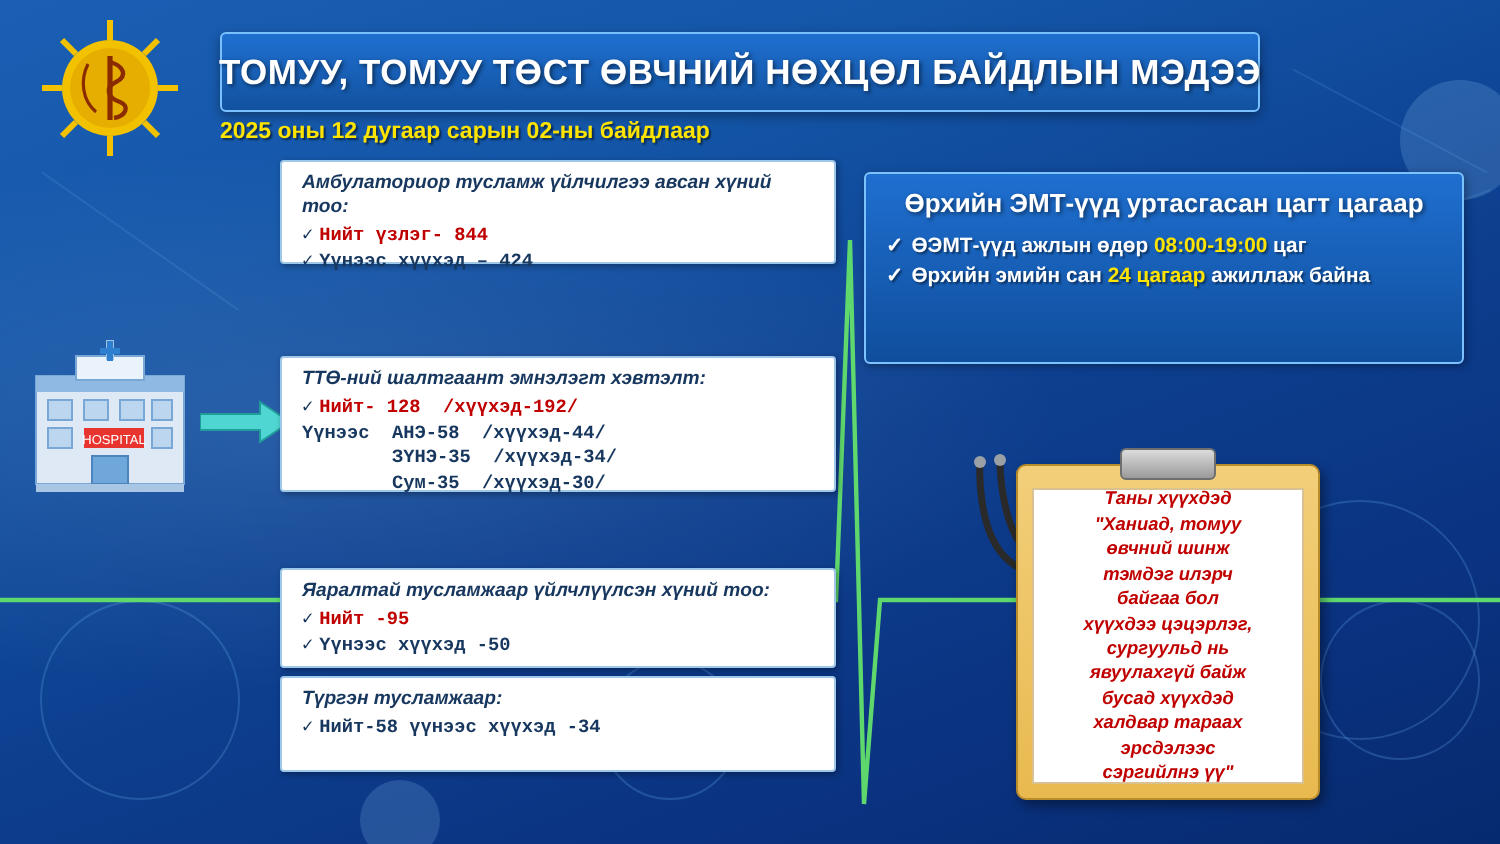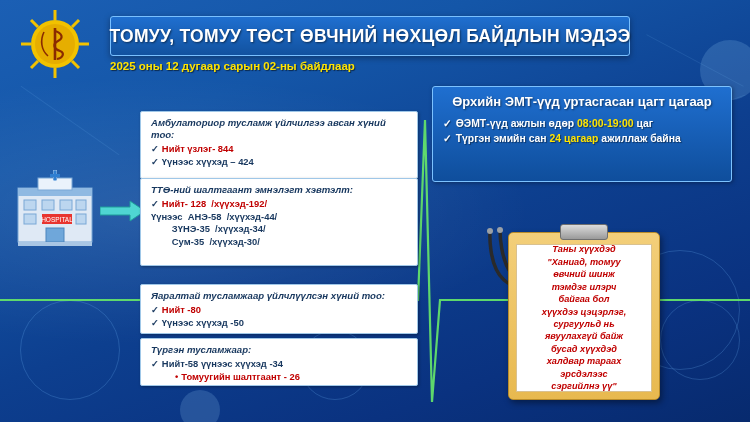--- a/index.html
+++ b/index.html
@@ -63,20 +63,21 @@
     padding:5px 8px 6px 10px;
   }
   .panel .lead {
     color:#17375e; font-size:9.6px; font-style:italic; font-weight:bold;
     line-height:1.25; margin-bottom:2px;
   }
   .panel ul { list-style:none; margin:0; padding:0; }
   .panel li {
     font-size:9.4px; line-height:1.35; color:#17375e; font-weight:bold;
     white-space:pre;
+    font-family:Liberation Mono, monospace;
   }
   .panel li.red { color:#c00000; }
   .panel li .tick { color:#17375e; font-weight:bold; margin-right:3px; }
   .panel li.plain { color:#17375e; font-weight:bold; }
 
   
   #rightpanel {
     position:absolute; left:432px; top:86px; width:300px; height:96px;
     background:linear-gradient(180deg,#1f6fd0 0%, #0f4e9c 100%);
     border:1px solid #7cc2ff; border-radius:3px;
@@ -177,62 +178,61 @@
     <rect x="30" y="46" width="30" height="10" fill="#e8342f"></rect>
     <text x="45" y="54" font-family="Liberation Sans, sans-serif" font-size="6.5" fill="#ffffff" text-anchor="middle">HOSPITAL</text>
     <rect x="34" y="60" width="18" height="14" fill="#6fa7da" stroke="#4c85bd"></rect>
     <rect x="6" y="74" width="74" height="4" fill="#a9c6e4"></rect>
   </svg>
 
   <svg class="arrow" style="left:100px;top:200px;width:46px;height:22px;" viewBox="0 0 46 22">
     <path d="M0,7 L30,7 L30,1 L45,11 L30,21 L30,15 L0,15 Z" fill="#4fd6d2" stroke="#1f9d9a" stroke-width="1"></path>
   </svg>
 
-  <div class="panel" style="left:140px;top:111px;width:278px;height:68px;">
+  <div class="panel" style="left:140px;top:80px;width:278px;height:52px;">
     <div class="lead">Амбулаториор тусламж үйлчилгээ авсан хүний тоо:</div>
     <ul>
       <li class="red"><span class="tick">✓</span><span>Нийт үзлэг- 844</span></li>
       <li class="plain"><span class="tick">✓</span><span>Үүнээс хүүхэд – 424</span></li>
     </ul>
   </div>
 
-  <div class="panel" style="left:140px;top:178px;width:278px;height:88px;">
+  <div class="panel" style="left:140px;top:178px;width:278px;height:68px;">
     <div class="lead">ТТӨ-ний шалтгаант эмнэлэгт хэвтэлт:</div>
     <ul>
       <li class="red"><span class="tick">✓</span><span>Нийт- 128  /хүүхэд-192/</span></li>
       <li class="plain"><span>Үүнээс  АНЭ-58  /хүүхэд-44/</span></li>
       <li class="plain"><span>        ЗҮНЭ-35  /хүүхэд-34/</span></li>
       <li class="plain"><span>        Сум-35  /хүүхэд-30/</span></li>
     </ul>
   </div>
 
   <div class="panel" style="left:140px;top:284px;width:278px;height:50px;">
     <div class="lead">Яаралтай тусламжаар үйлчлүүлсэн хүний тоо:</div>
     <ul>
-      <li class="red"><span class="tick">✓</span><span>Нийт -80</span></li>
+      <li class="red"><span class="tick">✓</span><span>Нийт -95</span></li>
       <li class="plain"><span class="tick">✓</span><span>Үүнээс хүүхэд -50</span></li>
     </ul>
   </div>
 
   <div class="panel" style="left:140px;top:338px;width:278px;height:48px;">
     <div class="lead">Түргэн тусламжаар:</div>
     <ul>
       <li class="plain"><span class="tick">✓</span><span>Нийт-58 үүнээс хүүхэд -34</span></li>
-      <li class="red" style="padding-left:24px;"><span class="tick" style="color:#c00000;">•</span><span>Томуугийн шалтгаант - 26</span></li>
     </ul>
   </div>
 
   <div id="rightpanel">
     <div class="rhead">Өрхийн ЭМТ-үүд уртасгасан цагт цагаар</div>
     <ul>
       <li>
         <span class="tick">✓</span><span>ӨЭМТ-үүд ажлын өдөр </span><span class="hl">08:00-19:00</span><span> цаг</span>
       </li>
       <li>
-        <span class="tick">✓</span><span>Түргэн эмийн сан </span><span class="hl">24 цагаар</span><span> ажиллаж байна</span>
+        <span class="tick">✓</span><span>Өрхийн эмийн сан </span><span class="hl">24 цагаар</span><span> ажиллаж байна</span>
       </li>
     </ul>
   </div>
 
   <svg id="steth" viewBox="0 0 110 130">
     <path d="M20,6 C20,6 18,40 34,54 C48,66 62,60 66,46" stroke="#2a2a2a" stroke-width="3.5" fill="none"></path>
     <path d="M30,4 C30,4 30,38 44,50" stroke="#2a2a2a" stroke-width="3.5" fill="none"></path>
     <circle cx="20" cy="5" r="3" fill="#9aa0a6"></circle>
     <circle cx="30" cy="4" r="3" fill="#9aa0a6"></circle>
     <circle cx="69" cy="44" r="9" fill="#c8cdd2" stroke="#6f7478" stroke-width="2"></circle>

